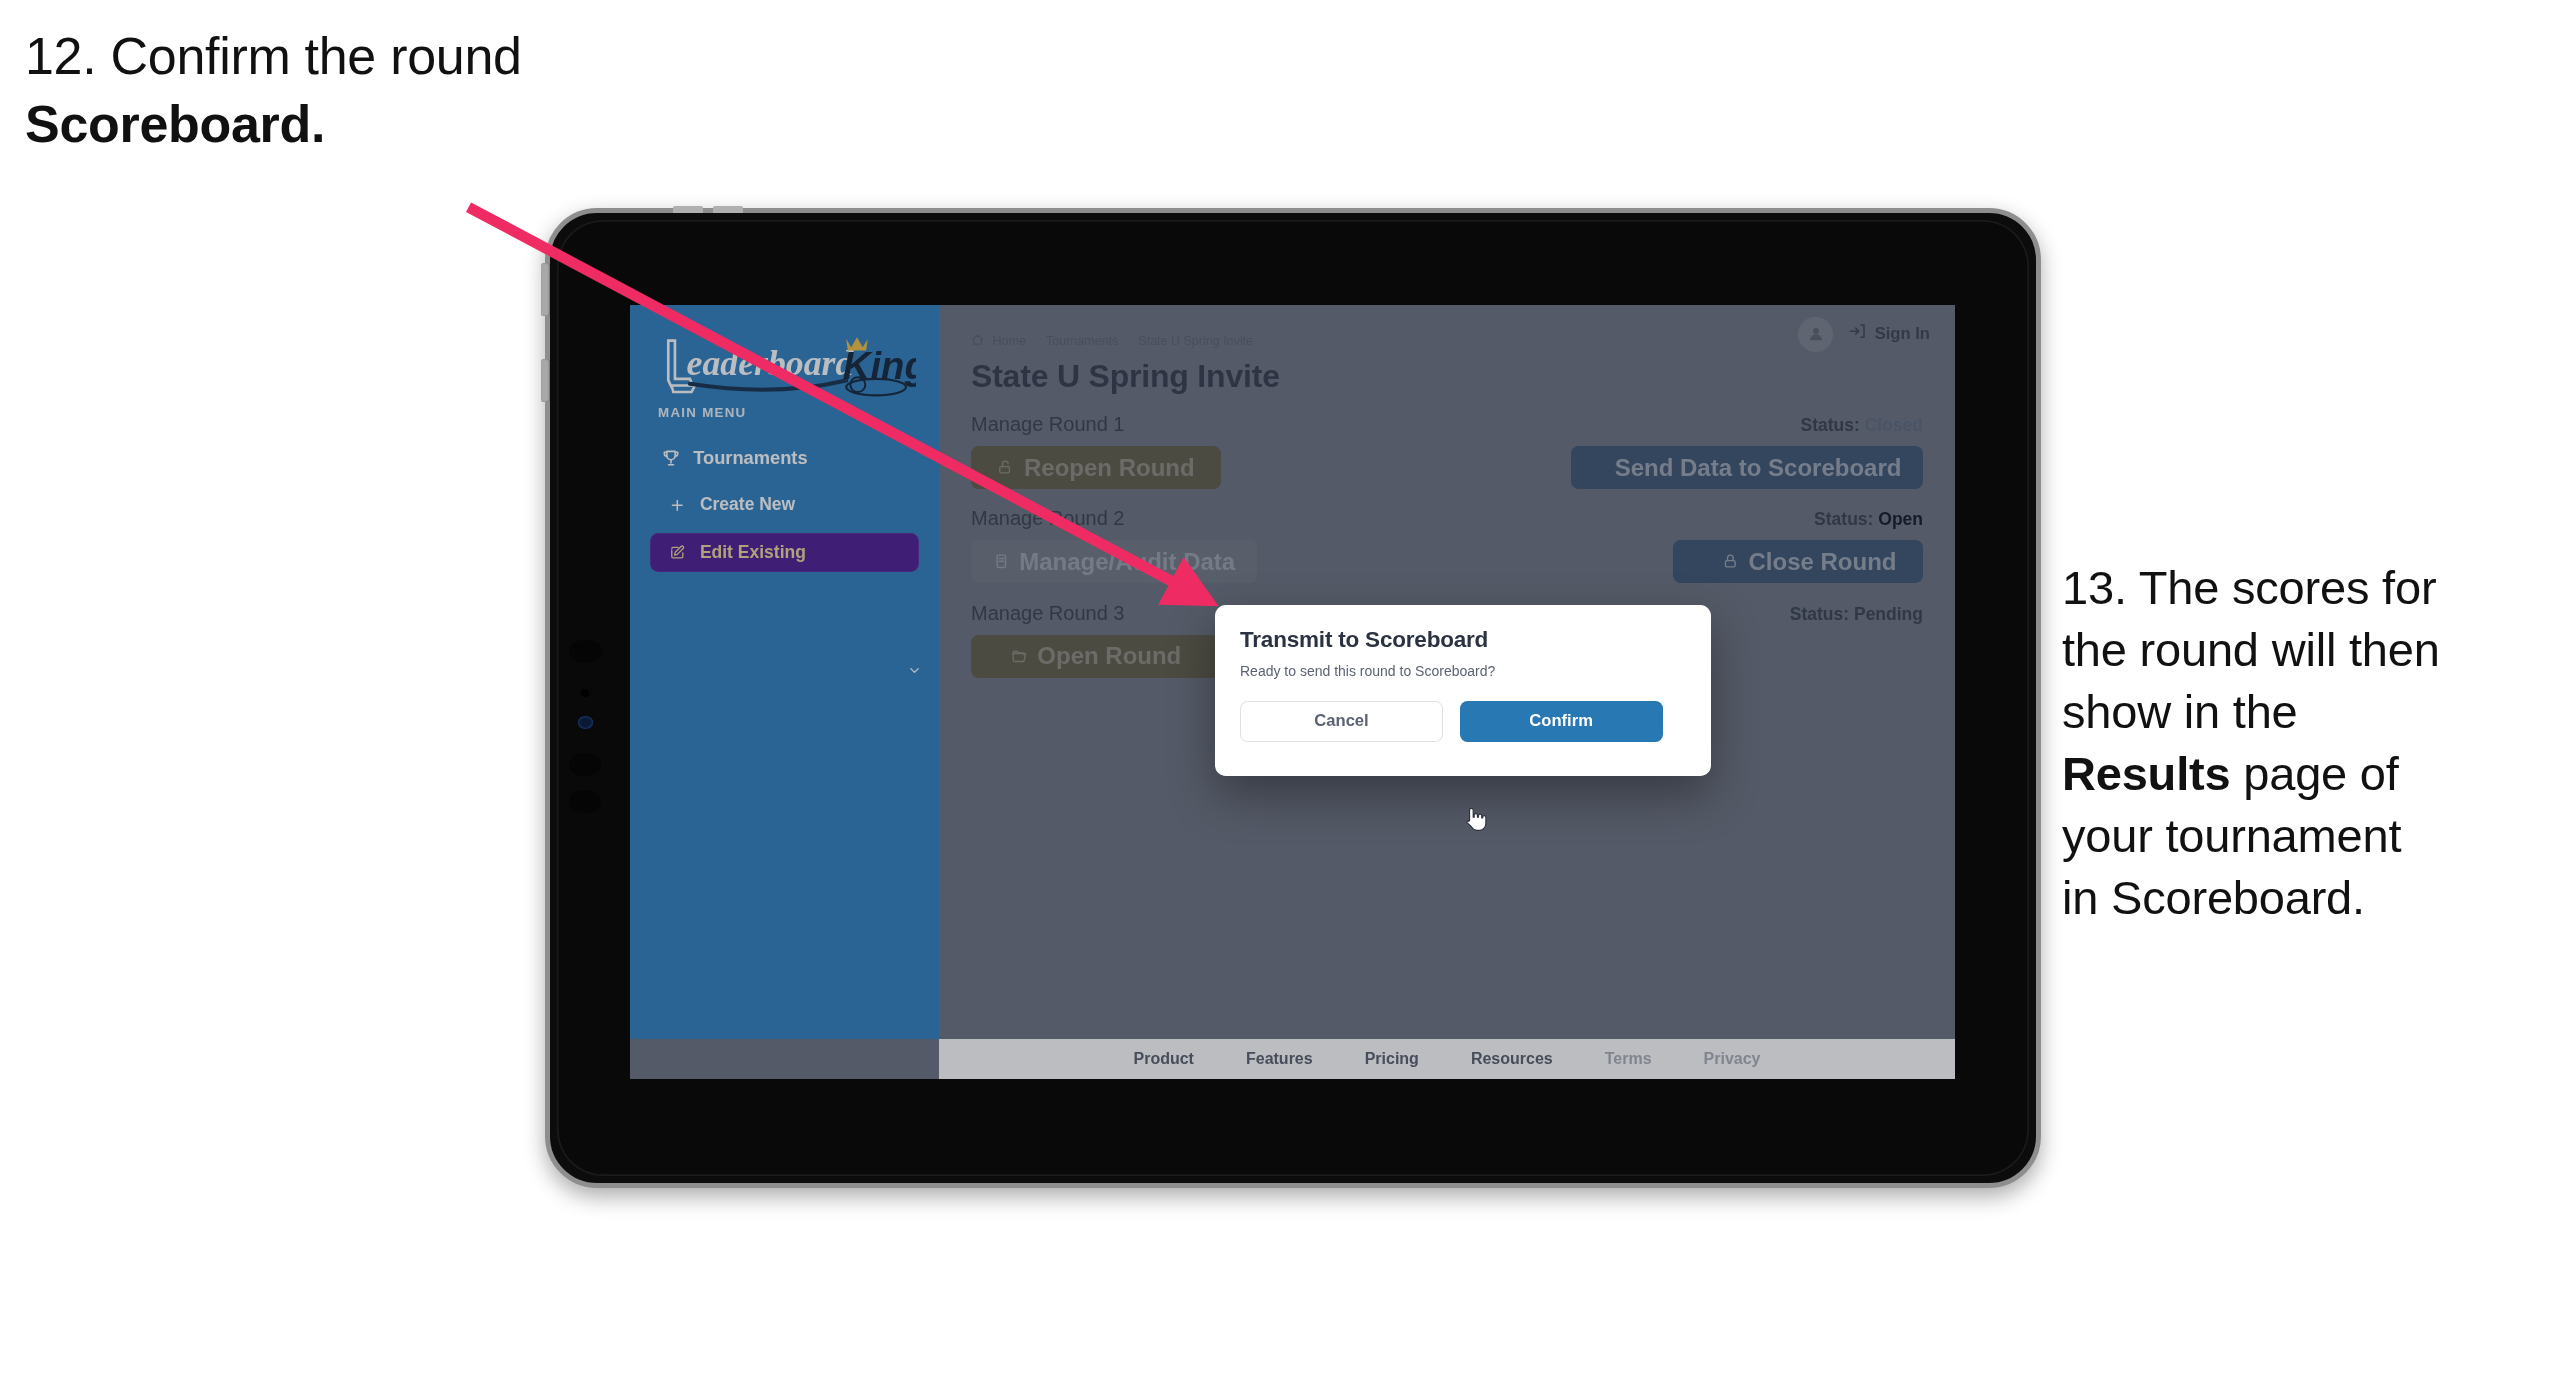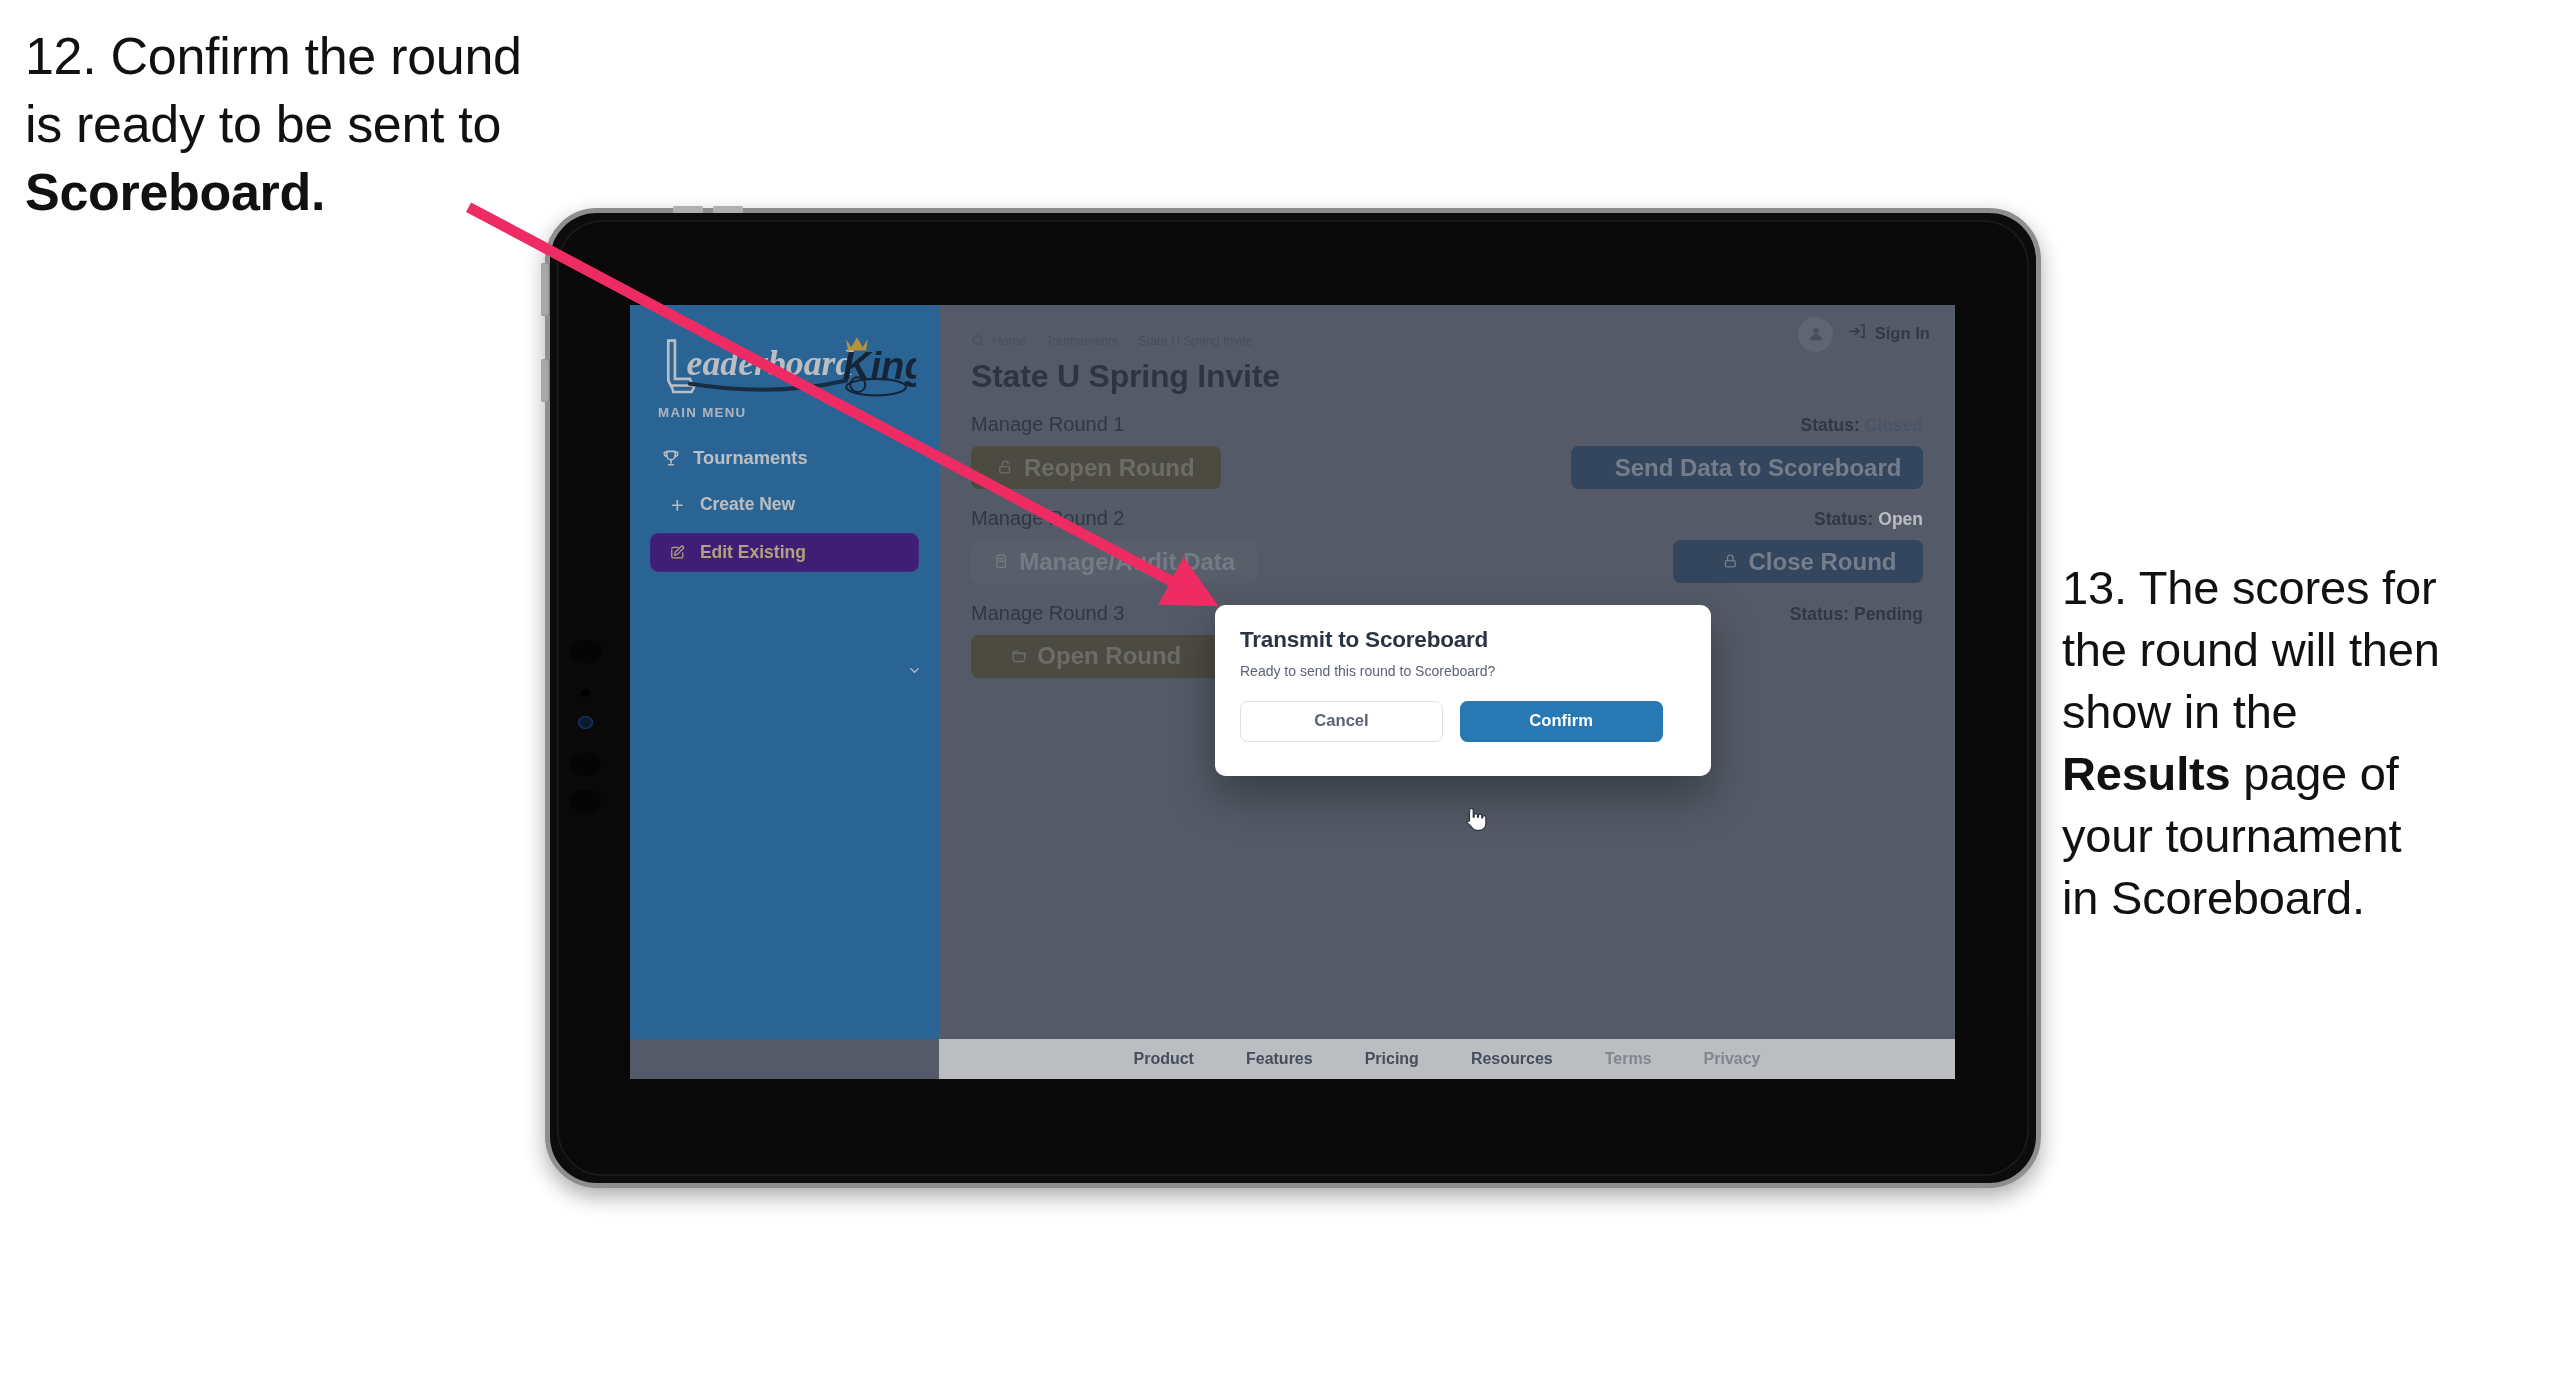--- a/index.html
+++ b/index.html
@@ -73,21 +73,21 @@
 
   #breadcrumb { display:flex; align-items:center; gap:8.3px; font-size:12.5px; color:#59616f; margin-top:3.3px; }
   #breadcrumb .sep { color:#6d7584; }
   #page-title { font-size:32px; font-weight:bold; color:#343c4d; margin-top:8.3px; letter-spacing:-0.2px; }
 
   .round-block { margin-top:18.3px; }
   .round-head { display:flex; justify-content:space-between; align-items:baseline; }
   .round-title { font-size:20px; color:#39414f; font-weight:normal; }
   .round-status { font-size:17.5px; color:#39414f; font-weight:bold; }
   .round-status .val-closed  { color:#5b6a80; }
-  .round-status .val-open    { color:#ffffff; }
+  .round-status .val-open    { color:#0f172a; }
   .round-status .val-pending { color:#39414f; }
   .round-actions { display:flex; justify-content:space-between; align-items:center; margin-top:10px; }
 
   .btn { display:inline-flex; align-items:center; justify-content:center; gap:10px; border-radius:7.5px; font-size:24px; font-weight:bold; padding:0 21.6px; height:43px; }
   .btn-muted   { background:#5f5c4b; color:#8d8a80; min-width:250px; }
   .btn-primary { background:#3c5572; color:#9aa4b3; min-width:250px;padding-left:44px; }
   .btn-ghost   { background:#727985; color:#9aa1ad; min-width:250px; }
 
   
   #footer { height:40px; background:#ffffff; display:flex; align-items:center; justify-content:center; gap:52px; margin-left:309px; }
@@ -112,21 +112,20 @@
   .cursor { position:absolute; }
   #cursor-sidebar { left:832px; top:499px; }
 </style>
 </head>
 <body>
 
 <div id="stage">
 
   <div class="anno" id="anno-left">
     <div>12. Confirm the round</div>
-    <div>is ready to be sent to</div>
     <div><b>Scoreboard.</b></div>
   </div>
 
   <div class="anno" id="anno-right">
     <div>13. The scores for</div>
     <div>the round will then</div>
     <div>show in the</div>
     <div><b>Results</b><span> page of</span></div>
     <div>your tournament</div>
     <div>in Scoreboard.</div>

